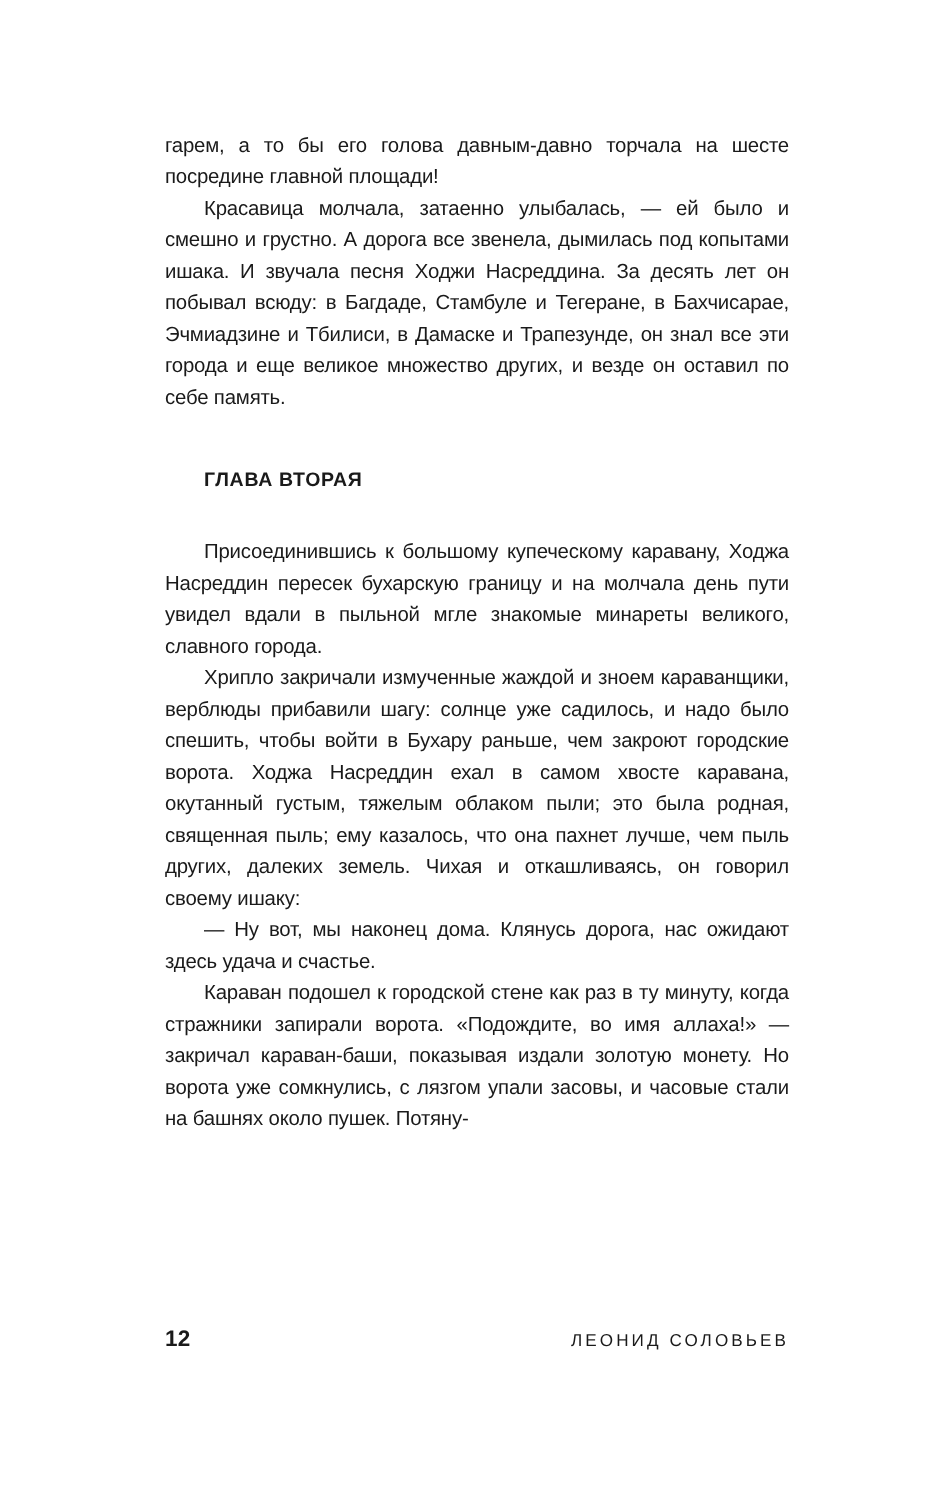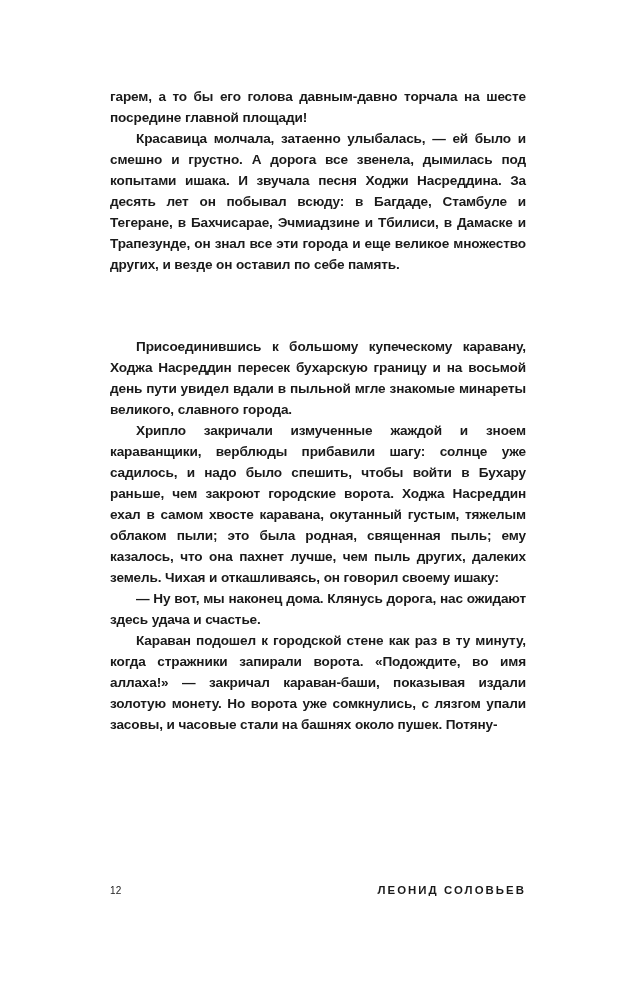--- a/index.html
+++ b/index.html
@@ -30,21 +30,21 @@
     width: 416px;
   }
 
   p.para {
     margin: 0;
     padding: 0;
     font-size: 13.6px;
     line-height: 21.0px;
     text-align: justify;
     text-justify: inter-word;
-    font-weight: 700;
+    font-weight: 400;
     letter-spacing: -0.01em;
     word-spacing: 0.005em;
     hyphens: manual;
   }
 
   p.para.indent {
     text-indent: 26px;
   }
 
   .chapter-heading {
@@ -65,52 +65,53 @@
     position: absolute;
     left: 110px;
     top: 884px;
     width: 416px;
     display: flex;
     align-items: baseline;
     justify-content: space-between;
   }
 
   .folio {
-    font-size: 10px;
-    font-weight: 400;
+    font-size: 15px;
+    font-weight: 700;
     letter-spacing: 0.01em;
     color: #1a1a1a;
   }
 
   .running-head {
     font-size: 11.4px;
-    font-weight: 700;
+    font-weight: 400;
     letter-spacing: 0.18em;
     color: #1a1a1a;
     white-space: nowrap;
   }
 </style>
 </head>
 <body>
 
 <div class="page">
 
   <div class="text-column">
 
     <p class="para">гарем, а то бы его голова давным-давно торчала на шесте посредине главной площади!</p>
 
     <p class="para indent">Красавица молчала, затаенно улыбалась, — ей было и смешно и грустно. А дорога все звенела, дымилась под копытами ишака. И звучала песня Ходжи Насреддина. За десять лет он побывал всюду: в Багдаде, Стамбуле и Тегеране, в Бахчисарае, Эчмиадзине и Тбилиси, в Дамаске и Трапезунде, он знал все эти города и еще великое множество других, и везде он оставил по себе память.</p>
 
 
     <div class="gap-before-heading"></div>
 
+    <h2 class="chapter-heading">ГЛАВА ВТОРАЯ</h2>
 
     <div class="gap-after-heading"></div>
 
-    <p class="para indent">Присоединившись к большому купеческому каравану, Ходжа Насреддин пересек бухарскую границу и на восьмой день пути увидел вдали в пыльной мгле знакомые минареты великого, славного города.</p>
+    <p class="para indent">Присоединившись к большому купеческому каравану, Ходжа Насреддин пересек бухарскую границу и на молчала день пути увидел вдали в пыльной мгле знакомые минареты великого, славного города.</p>
 
     <p class="para indent">Хрипло закричали измученные жаждой и зноем караванщики, верблюды прибавили шагу: солнце уже садилось, и надо было спешить, чтобы войти в Бухару раньше, чем закроют городские ворота. Ходжа Насреддин ехал в самом хвосте каравана, окутанный густым, тяжелым облаком пыли; это была родная, священная пыль; ему казалось, что она пахнет лучше, чем пыль других, далеких земель. Чихая и откашливаясь, он говорил своему ишаку:</p>
 
     <p class="para indent">— Ну вот, мы наконец дома. Клянусь дорога, нас ожидают здесь удача и счастье.</p>
 
     <p class="para indent">Караван подошел к городской стене как раз в ту минуту, когда стражники запирали ворота. «Подождите, во имя аллаха!» — закричал караван-баши, показывая издали золотую монету. Но ворота уже сомкнулись, с лязгом упали засовы, и часовые стали на башнях около пушек. Потяну-</p>
 
   </div>
 
   <div class="footer">

